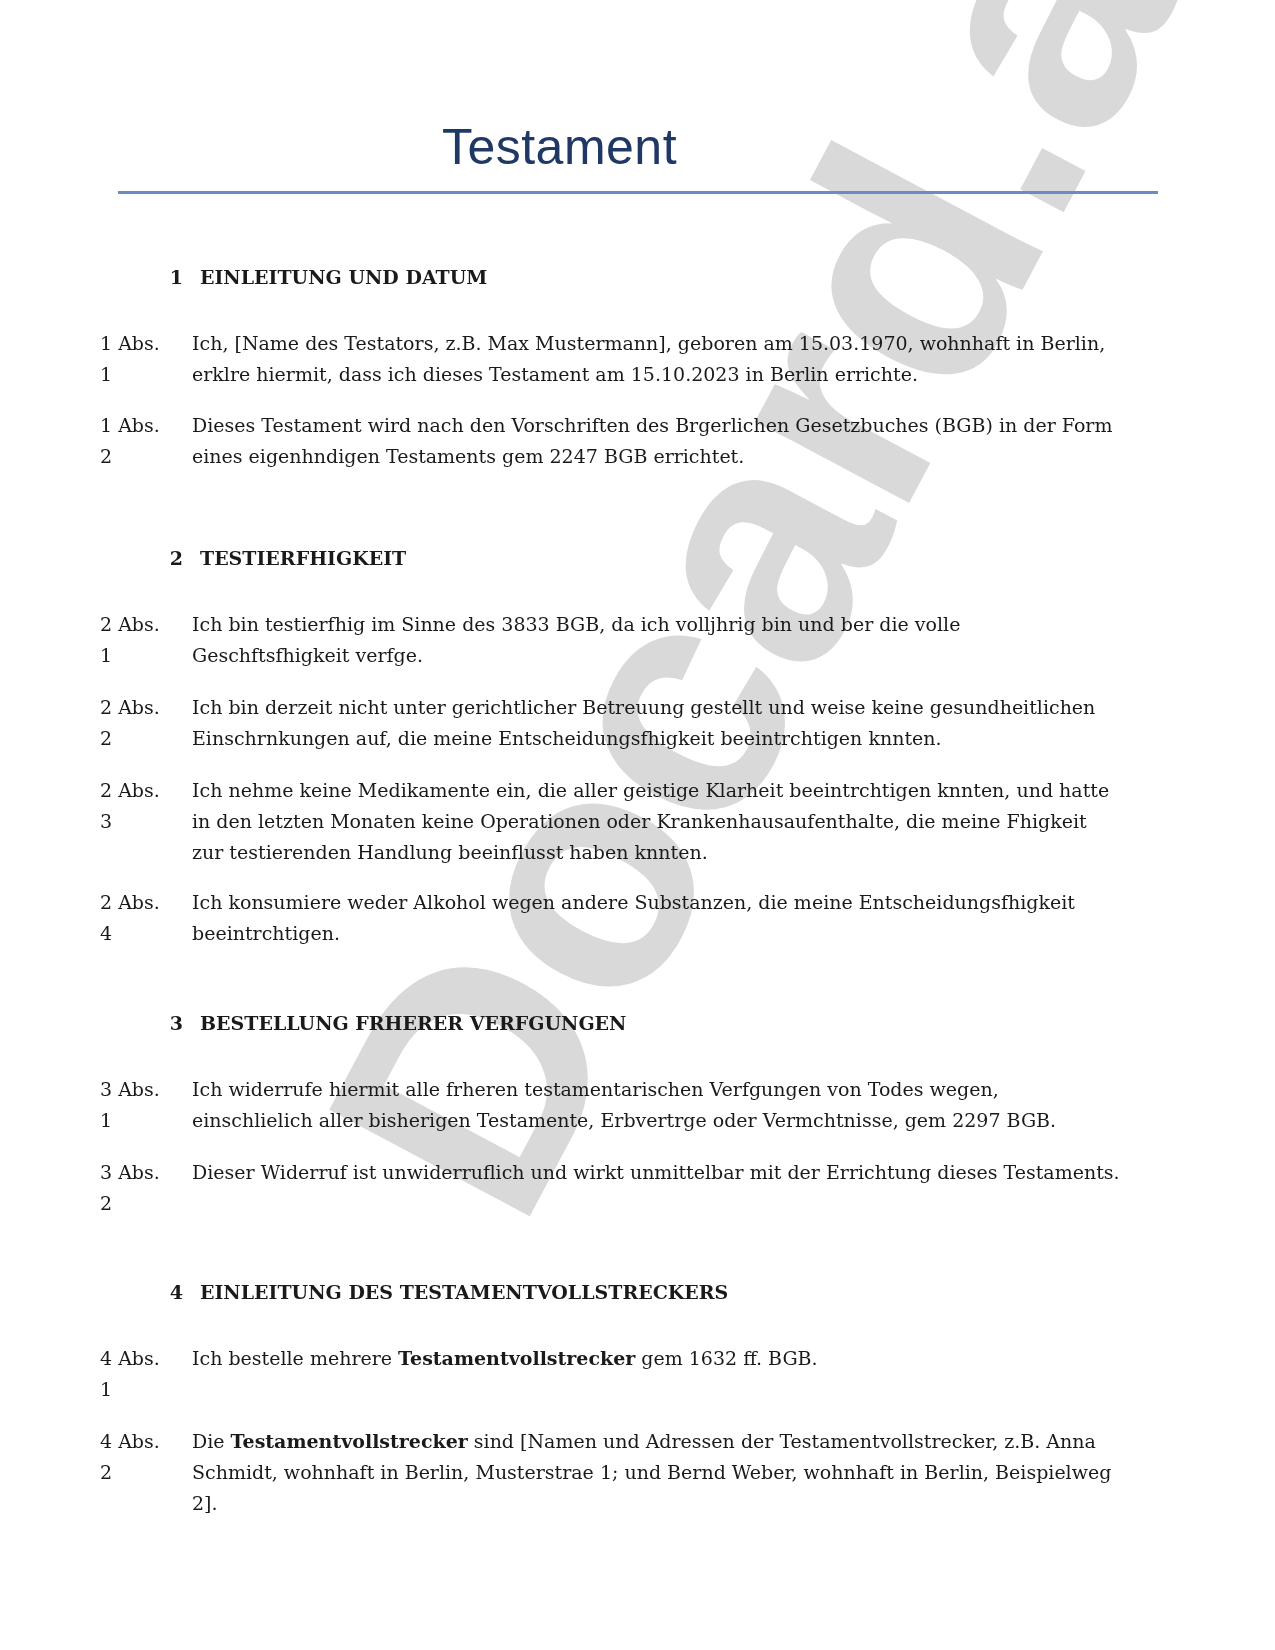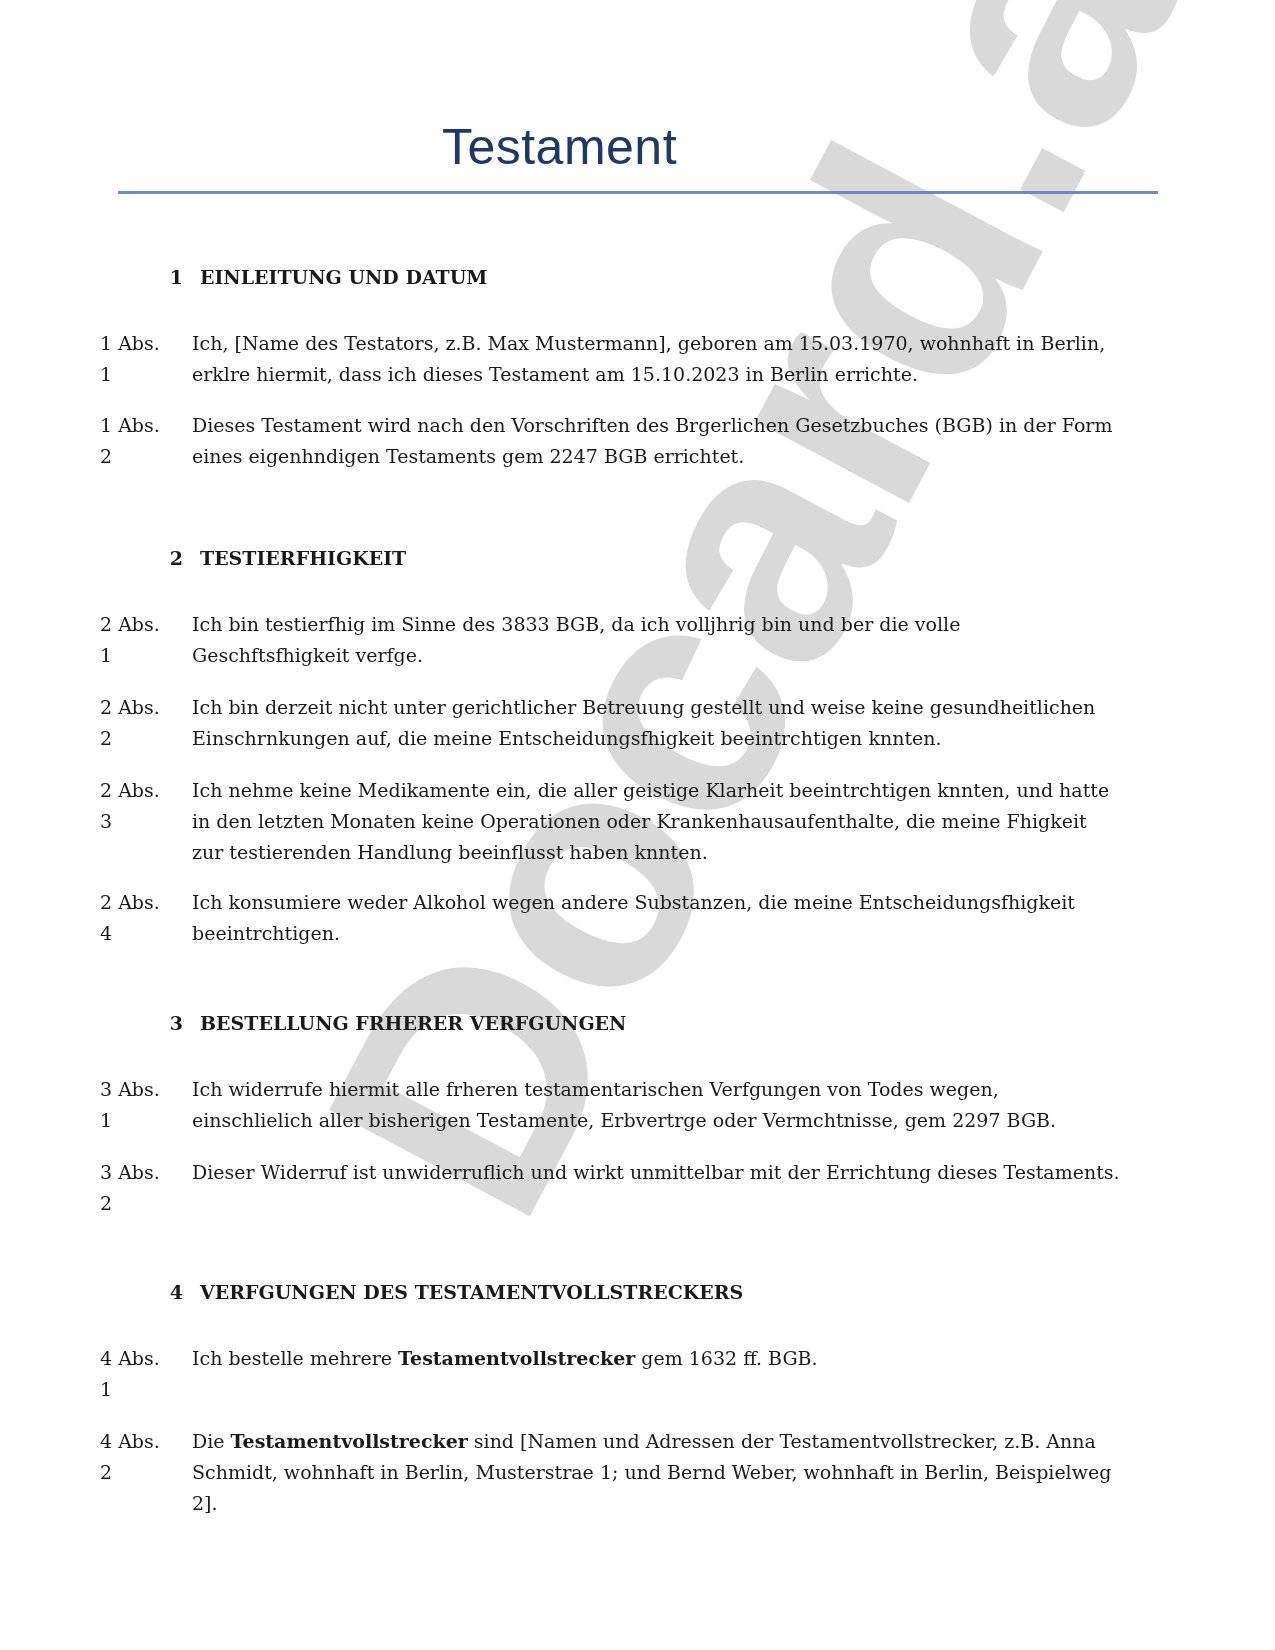--- a/index.html
+++ b/index.html
@@ -91,21 +91,21 @@
   <div class="para" style="top:1157px;">
     <div class="lbl">
         <div>3 Abs.</div>
         <div>2</div>
       </div>
     <div class="txt">Dieser Widerruf ist unwiderruflich und wirkt unmittelbar mit der Errichtung dieses Testaments.</div>
   </div>
 
   <div class="heading" style="top:1281px;">
     <span class="num">4</span>
-    <span class="txt">VERFGUNGEN DES TESTAMENTVOLLSTRECKERS</span>
+    <span class="txt">EINLEITUNG DES TESTAMENTVOLLSTRECKERS</span>
   </div>
   <div class="para" style="top:1343px;">
     <div class="lbl">
         <div>4 Abs.</div>
         <div>1</div>
       </div>
     <div class="txt"><span>Ich bestelle mehrere </span><b>Testamentvollstrecker</b><span> gem  1632 ff. BGB.</span></div>
   </div>
   <div class="para" style="top:1426px;">
     <div class="lbl">

